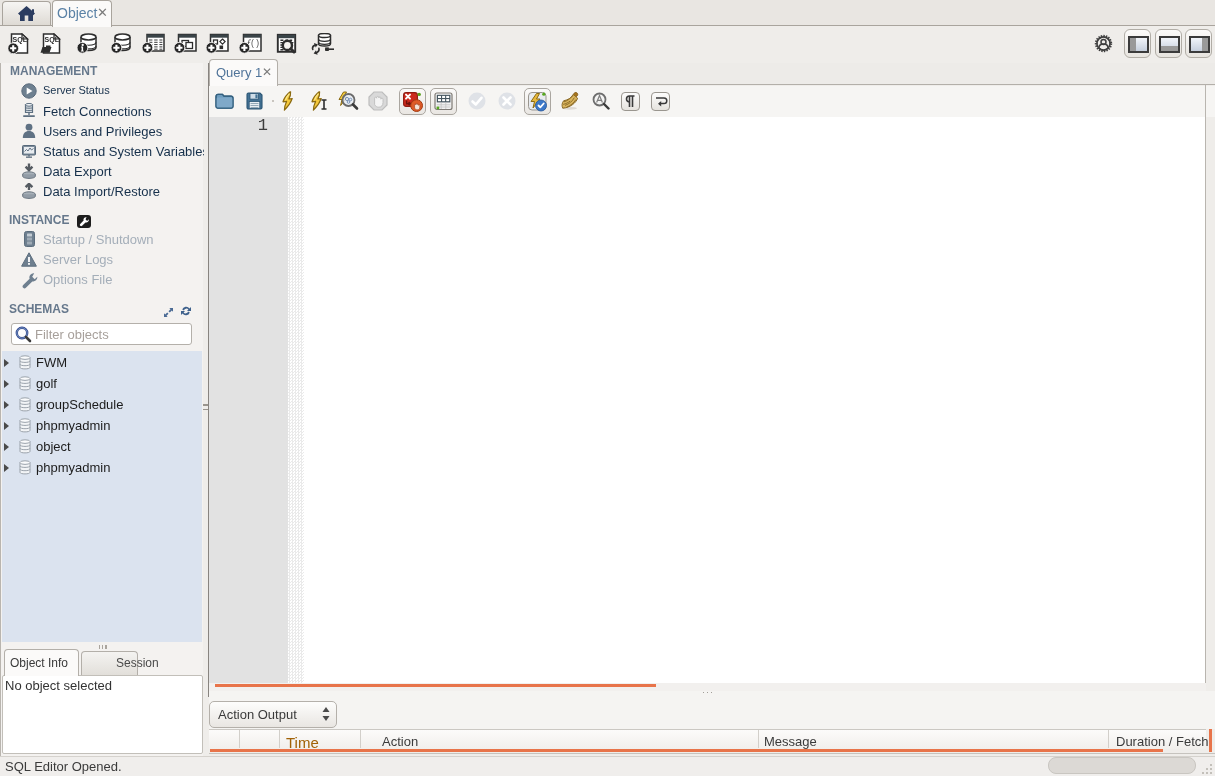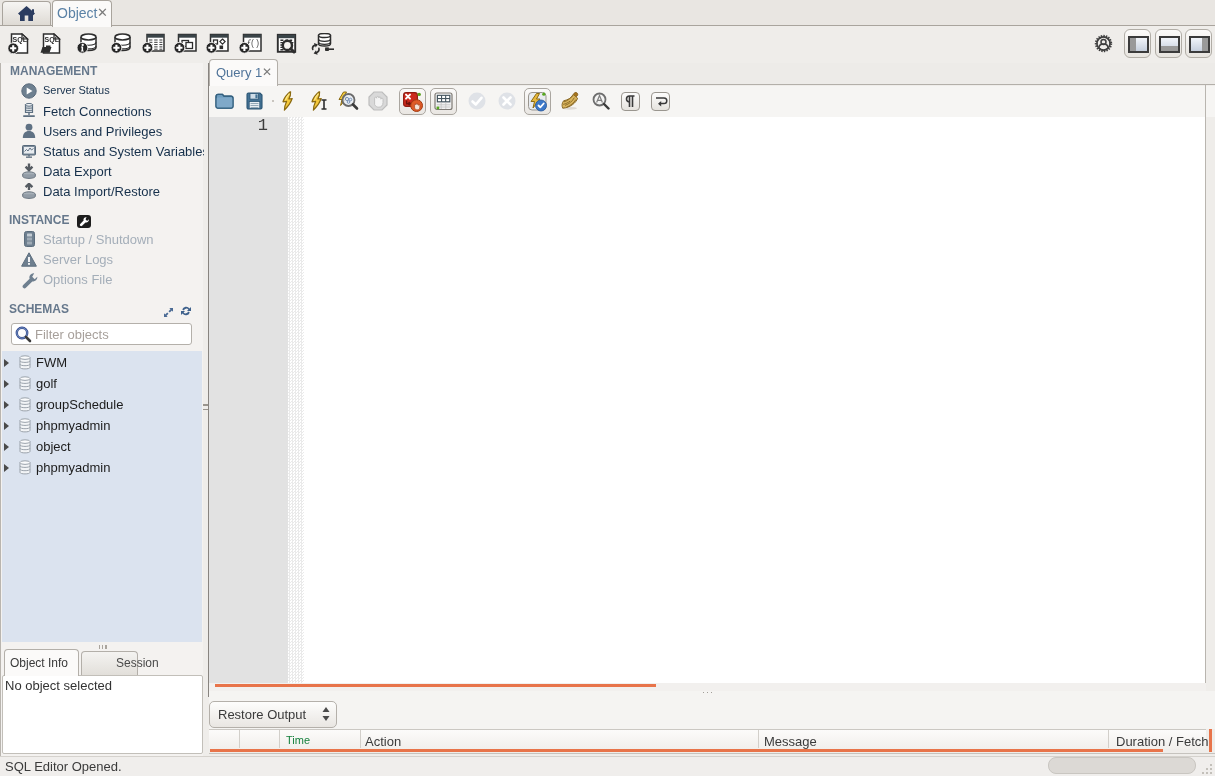--- a/index.html
+++ b/index.html
@@ -492,35 +492,35 @@
 <div class="abs" id="editorwhite" style="left:304px;top:117px;width:901px;height:566px;background:#fff;"></div>
 <div class="abs" id="editright" style="left:1205px;top:85px;width:1px;height:598px;background:#b9b5af;"></div>
 
 <div class="abs" style="left:209px;top:683px;width:997px;height:8px;background:#f2f0ee;"></div>
 <div class="abs" id="hscroll" style="left:215px;top:684px;width:441px;height:3px;background:#e8744a;"></div>
 
 <div class="abs" style="left:702px;top:687px;font-size:9px;color:#96918a;letter-spacing:1px;z-index:2;">···</div>
 
 <div class="abs" style="left:209px;top:691px;width:1006px;height:38px;background:#f5f4f2;"></div>
 <div class="abs" id="aocombo" style="left:209px;top:701px;width:128px;height:27px;background:linear-gradient(#fdfdfc,#e9e6e2);border:1px solid #b4b0aa;border-radius:5px;"></div>
-<div class="abs" style="left:218px;top:707px;font-size:13px;color:#3a3a3a;">Restore Output</div>
+<div class="abs" style="left:218px;top:707px;font-size:13px;color:#3a3a3a;">Action Output</div>
 <div class="abs" style="left:321px;top:706px;">
 <svg width="10" height="16" viewBox="0 0 10 16">
 <path d="M5 1 L8.5 6 H1.5 Z" fill="#4a4a4a"></path>
 <path d="M5 15 L1.5 10 H8.5 Z" fill="#4a4a4a"></path>
 </svg></div>
 
 <div class="abs" id="thead" style="left:209px;top:729px;width:997px;height:20px;background:linear-gradient(#fcfbfa,#f1efec);border-top:1px solid #cbc8c3;"></div>
 <div class="abs" style="left:239px;top:730px;width:1px;height:18px;background:#d2cfca;"></div>
 <div class="abs" style="left:279px;top:730px;width:1px;height:18px;background:#d2cfca;"></div>
 <div class="abs" style="left:360px;top:730px;width:1px;height:18px;background:#d2cfca;"></div>
 <div class="abs" style="left:758px;top:730px;width:1px;height:18px;background:#d2cfca;"></div>
 <div class="abs" style="left:1108px;top:730px;width:1px;height:18px;background:#d2cfca;"></div>
-<div class="abs" style="left:286px;top:734px;font-size:11px;color:#15803d;">Time</div>
-<div class="abs" style="left:365px;top:734px;font-size:13px;color:#3b3b3b;">Action</div>
+<div class="abs" style="left:286px;top:734px;font-size:15px;color:#a16207;">Time</div>
+<div class="abs" style="left:382px;top:734px;font-size:13px;color:#3b3b3b;">Action</div>
 <div class="abs" style="left:764px;top:734px;font-size:13px;color:#3b3b3b;">Message</div>
 <div class="abs" style="left:1116px;top:734px;font-size:13px;color:#3b3b3b;width:92px;overflow:hidden;white-space:nowrap;">Duration / Fetch</div>
 <div class="abs" id="thead-orange" style="left:210px;top:749px;width:953px;height:3px;background:#e8744a;"></div>
 <div class="abs" id="vscroll-orange" style="left:1209px;top:729px;width:3px;height:23px;background:#e8744a;"></div>
 <div class="abs" style="left:209px;top:753px;width:1006px;height:1px;background:#c6c3be;"></div>
 
 <div class="abs" id="statusbar" style="left:0;top:756px;width:1215px;height:20px;background:#f0eeec;border-top:1px solid #d5d2cd;"></div>
 <div class="abs" style="left:5px;top:759px;font-size:13px;color:#3a3a3a;">SQL Editor Opened.</div>
 <div class="abs" id="statuspill" style="left:1048px;top:757px;width:148px;height:17px;background:#dcd9d5;border:1px solid #c9c6c1;border-radius:8px;"></div>
 <div class="abs" style="left:1199px;top:762px;">

